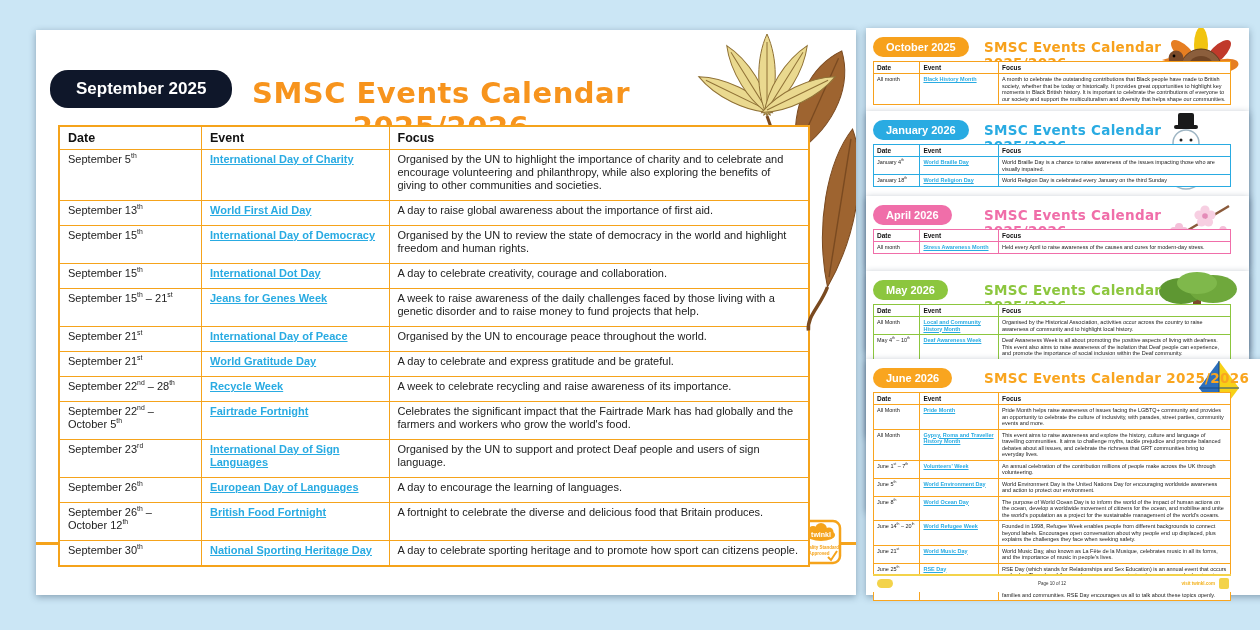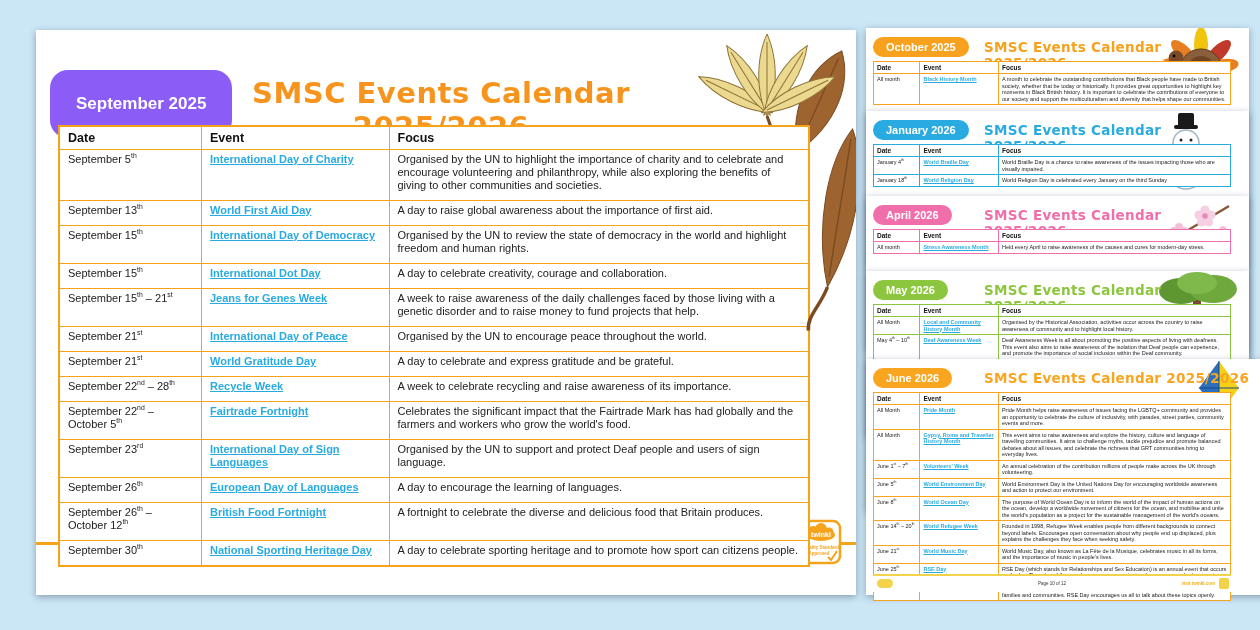--- a/index.html
+++ b/index.html
@@ -4,22 +4,22 @@
 <style>
   html,body{margin:0;padding:0;}
   body{width:1260px;height:630px;overflow:hidden;position:relative;
        background:#cbe6f5;font-family:"Liberation Sans",sans-serif;}
   sup{font-size:62%;line-height:0;vertical-align:super;}
 
   .page{position:absolute;background:#fff;box-shadow:0 2px 7px rgba(30,55,80,.4);}
 
   
   #main-page{left:36px;top:30px;width:820px;height:565px;z-index:10;}
-  #main-badge{position:absolute;left:14px;top:40px;background:#8b5cf6;color:#fff;
-      font-size:17px;font-weight:bold;padding:24px 26px;border-radius:18px;}
+  #main-badge{position:absolute;left:14px;top:40px;background:#0f172a;color:#fff;
+      font-size:17px;font-weight:bold;padding:9px 26px;border-radius:18px;}
   #main-title{position:absolute;left:190px;top:46px;width:430px;text-align:center;
       font-size:29px;font-weight:bold;color:#F7941D;letter-spacing:.5px;
       font-family:"DejaVu Sans",sans-serif;}
   .leaves{position:absolute;right:0;top:0;}
   .side-leaf{position:absolute;right:0;top:92px;z-index:3;}
 
   table.events{border-collapse:collapse;background:#fff;position:absolute;z-index:2;}
   #main-table{left:22px;top:95px;width:752px;}
   #main-table th,#main-table td{border:1px solid #F5A31B;vertical-align:top;text-align:left;}
   #main-table{border:2px solid #F5A31B;}

